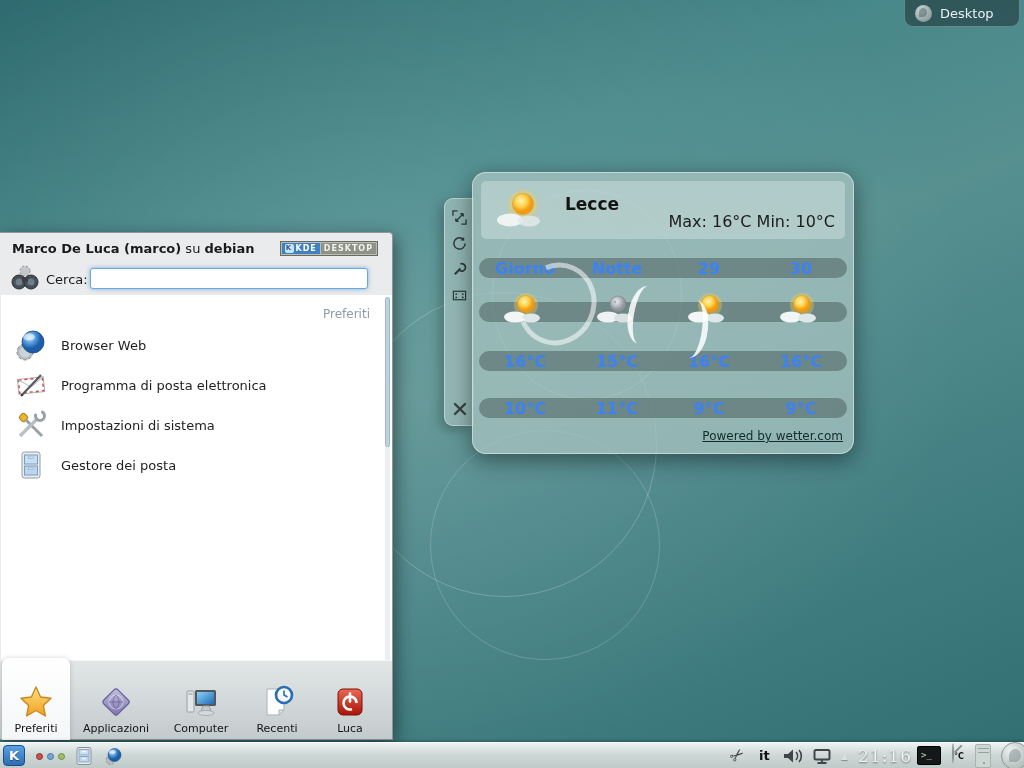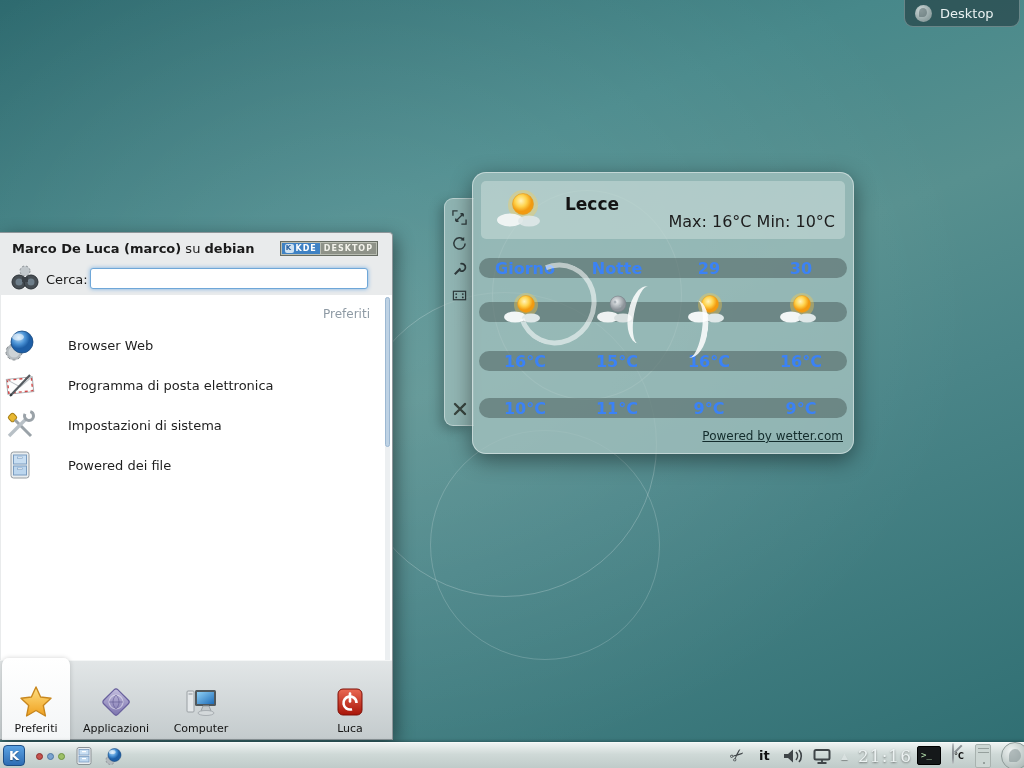--- a/index.html
+++ b/index.html
@@ -77,21 +77,21 @@
   .bK .gear { width:9px; height:9px; background:#cfe2f2; border-radius:2px; display:inline-block;
     color:#2a62a0; font-size:7px; line-height:9px; text-align:center; font-weight:bold; }
   .ko-search-row { position:absolute; left:0; top:30px; width:100%; height:32px; }
   .ko-search-label { position:absolute; left:46px; top:9px; font-size:13px; color:#1a1a1a; }
   .ko-search-input { position:absolute; left:90px; top:5px; width:278px; height:21px;
     border:1px solid #6fa7d8; border-radius:3px; background:#fff;
     box-shadow:0 0 4px rgba(110,170,225,0.9); outline:none; font-size:12px; padding:0 5px; }
   .ko-list { position:absolute; left:1px; top:62px; width:391px; height:397px; background:#ffffff; }
   .ko-section { position:absolute; right:22px; top:12px; font-size:12px; color:#8e9aa4; }
   .ko-items { position:absolute; left:0; top:30px; width:100%; }
-  .ko-item { height:40px; display:flex; align-items:center; gap:31px; padding-left:2px; cursor:pointer; }
+  .ko-item { height:40px; display:flex; align-items:center; gap:13px; padding-left:13px; cursor:pointer; }
   .ko-item-label { font-size:13px; color:#1f1f1f; }
   .ko-scroll { position:absolute; right:2px; top:2px; width:5px; height:392px; background:#eceff1; border-radius:3px; }
   .ko-thumb { position:absolute; left:0; top:0; width:5px; height:150px; background:#bed2e4;
     border:1px solid #9cb8d2; border-radius:3px; }
   .ko-tabs { position:absolute; left:0; bottom:0; width:100%; height:79px;
     background:linear-gradient(#e2e6e7, #c4cbcd); border-top:1px solid #f4f6f6; }
   .ko-tab { position:absolute; top:0; height:79px; display:flex; flex-direction:column;
     align-items:center; justify-content:flex-end; padding-bottom:5px; gap:2px; cursor:pointer; }
   .ko-tab.active { background:linear-gradient(#ffffff, #f4f6f7); border-radius:7px 7px 0 0;
     box-shadow:0 0 5px rgba(0,0,0,0.18); top:-3px; height:82px; }
@@ -361,21 +361,21 @@
         <span class="ko-item-label">Impostazioni di sistema</span>
       </div>
       <div class="ko-item">
         <svg width="34" height="34" viewBox="0 0 34 34">
           <rect x="8" y="4" width="18" height="26" rx="2.5" fill="#e9edef" stroke="#969ca0"></rect>
           <rect x="10.5" y="7" width="13" height="9" fill="#c8def2" stroke="#7a9cc0"></rect>
           <rect x="10.5" y="18" width="13" height="9" fill="#bcd6ee" stroke="#7a9cc0"></rect>
           <rect x="14.5" y="9" width="5" height="1.6" fill="#fff" stroke="#7a9cc0" stroke-width="0.6"></rect>
           <rect x="14.5" y="20" width="5" height="1.6" fill="#fff" stroke="#7a9cc0" stroke-width="0.6"></rect>
         </svg>
-        <span class="ko-item-label">Powered dei file</span>
+        <span class="ko-item-label">Gestore dei posta</span>
       </div>
     </div>
     <div class="ko-scroll">
         <div class="ko-thumb"></div>
       </div>
   </div>
 
   <div class="ko-tabs">
     <div class="ko-tab active" style="left:2px;width:68px;">
       <svg width="36" height="36" viewBox="0 0 36 36">
@@ -395,20 +395,29 @@
       <svg width="38" height="36" viewBox="0 0 38 36">
         <rect x="5" y="7" width="7" height="21" rx="1" fill="#e3e7e9" stroke="#9aa0a4"></rect>
         <rect x="6.5" y="9" width="4" height="2" fill="#b8bec2"></rect>
         <rect x="13" y="6" width="21" height="16" rx="1.5" fill="#50585c"></rect>
         <rect x="15" y="8" width="17" height="12" fill="url(#gScreen)"></rect>
         <path d="M21,22 h6 l2,5 h-10 Z" fill="#c4cacc" stroke="#9aa0a4"></path>
         <ellipse cx="24" cy="29" rx="8" ry="2.5" fill="#d4d9db" stroke="#a8aeb2"></ellipse>
       </svg>
       <span class="ko-tab-label">Computer</span>
     </div>
+    <div class="ko-tab" style="left:244px;width:66px;">
+      <svg width="36" height="36" viewBox="0 0 36 36">
+        <path d="M8,5 h17 v21 l-5,5 h-12 Z" fill="#fbfcfc" stroke="#acb2b6"></path>
+        <path d="M25,26 l-5,5 l0,-5 Z" fill="#dfe3e5" stroke="#acb2b6"></path>
+        <circle cx="25" cy="11" r="8" fill="#f4f8fb" stroke="#2a6db5" stroke-width="2.6"></circle>
+        <path d="M25,6.5 V11 L28.5,13" stroke="#2a6db5" stroke-width="1.6" fill="none"></path>
+      </svg>
+      <span class="ko-tab-label">Recenti</span>
+    </div>
     <div class="ko-tab" style="left:314px;width:72px;">
       <svg width="36" height="36" viewBox="0 0 36 36">
         <rect x="6" y="5" width="24" height="26" rx="5" fill="url(#gRed)" stroke="#7e0f06"></rect>
         <circle cx="18" cy="19" r="6.5" fill="none" stroke="#ffffff" stroke-width="2.6" stroke-dasharray="26 8" transform="rotate(125 18 19)"></circle>
         <path d="M18,9.5 V17.5" stroke="#fff" stroke-width="2.6" stroke-linecap="round"></path>
       </svg>
       <span class="ko-tab-label">Luca</span>
     </div>
   </div>
 </div>

